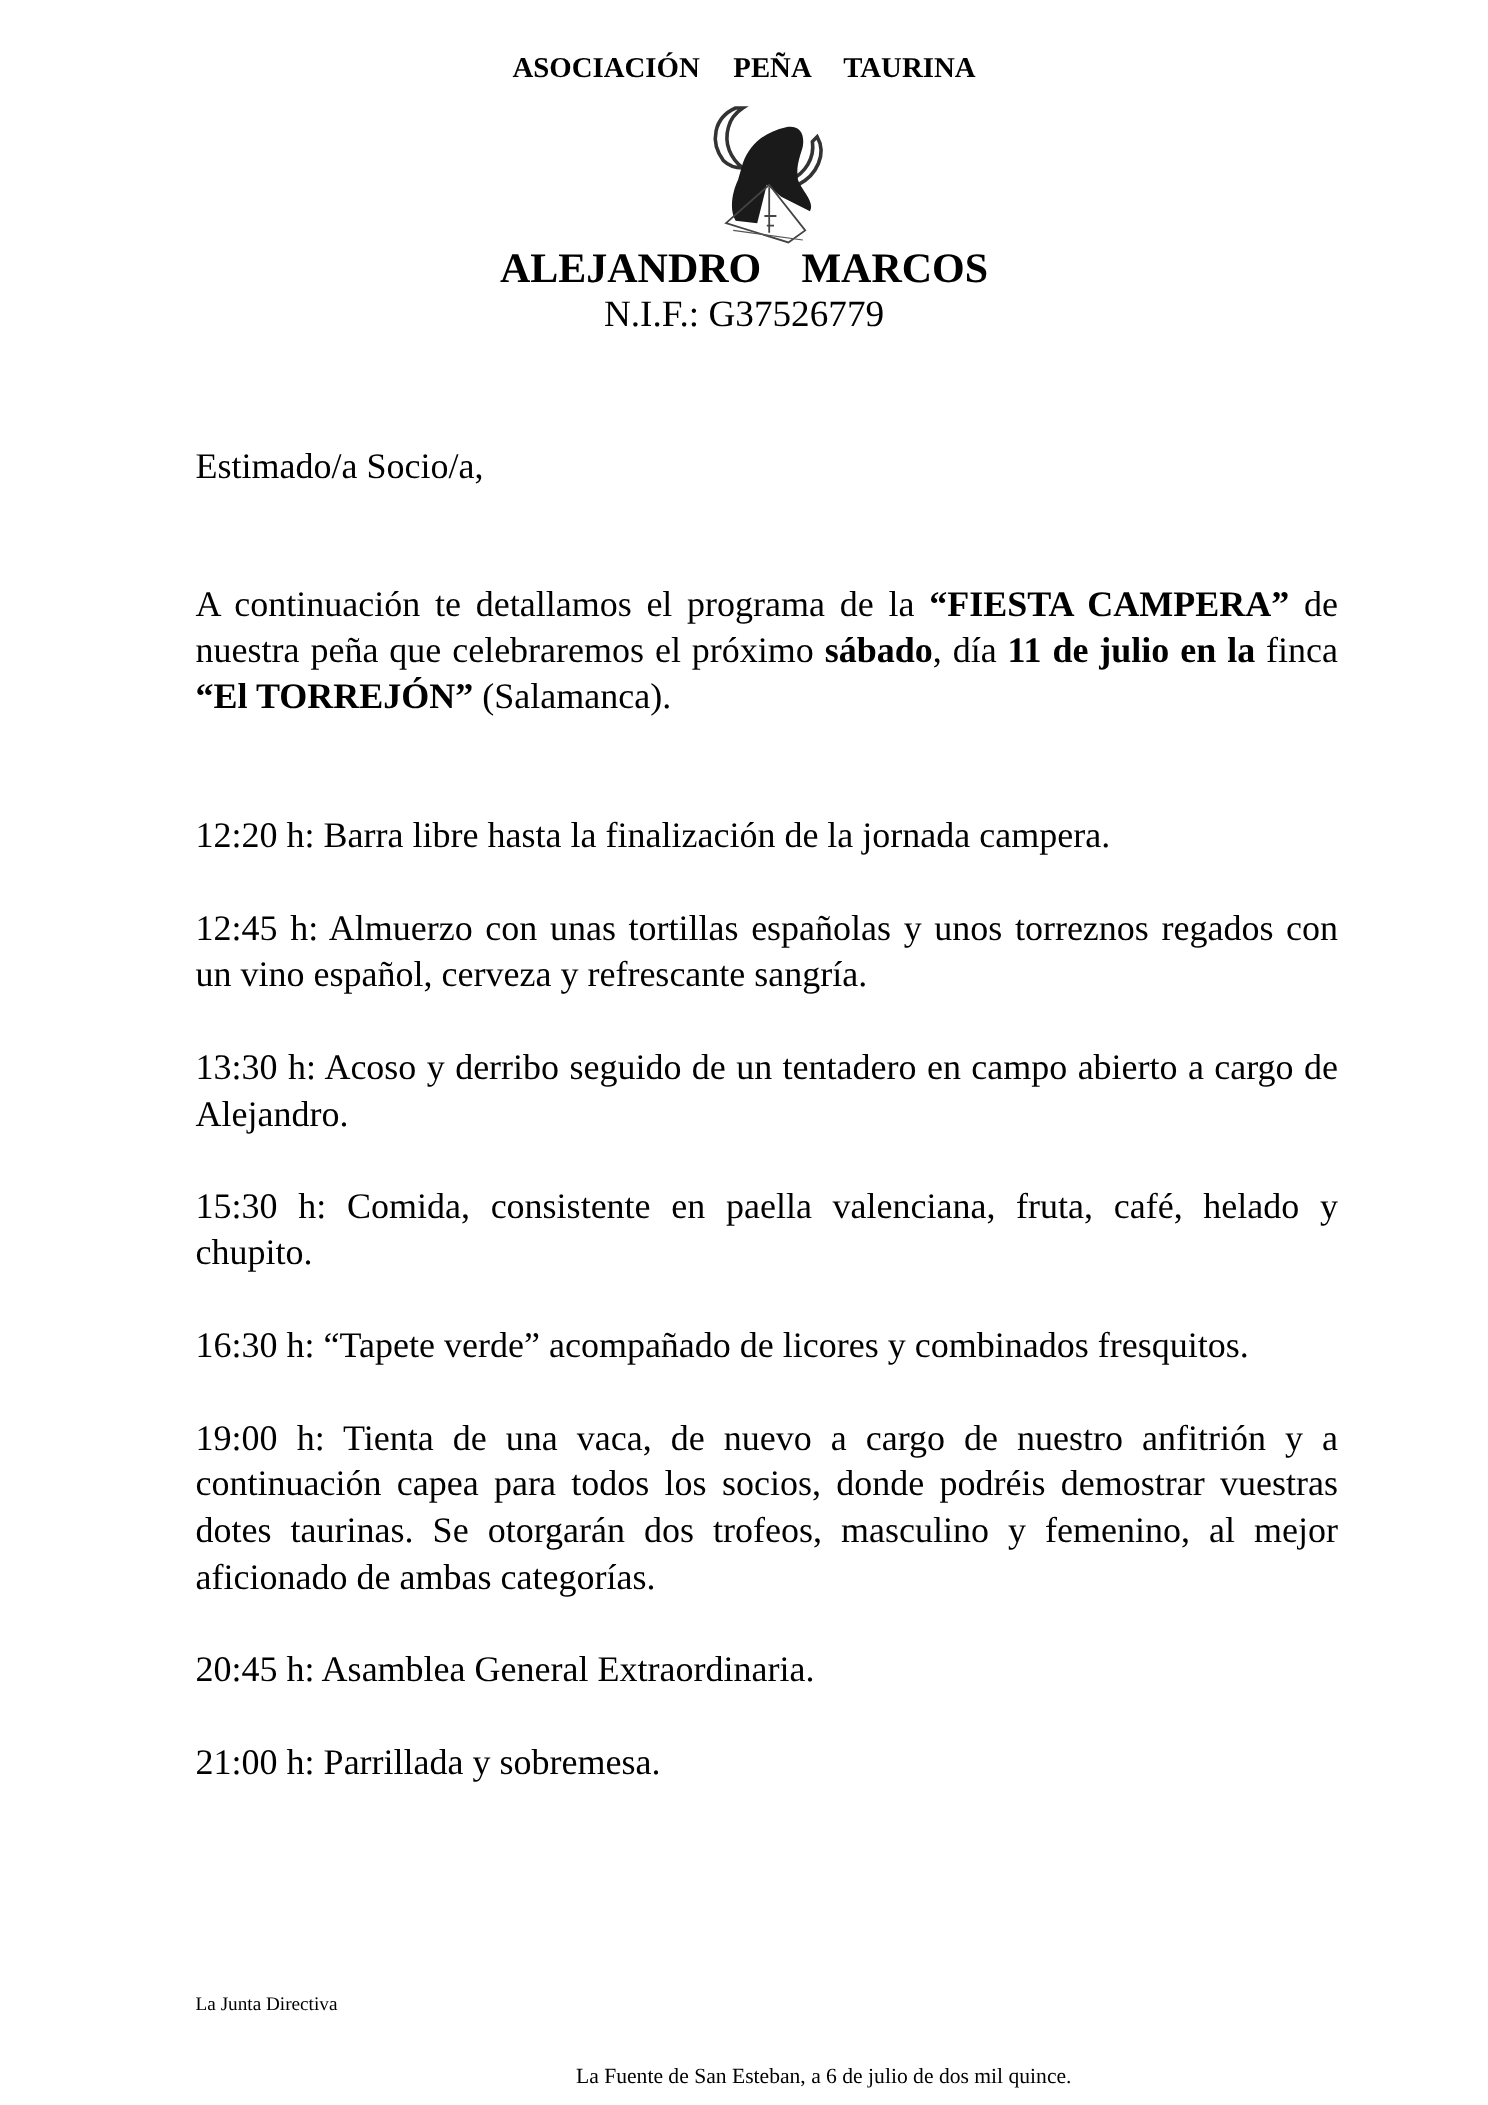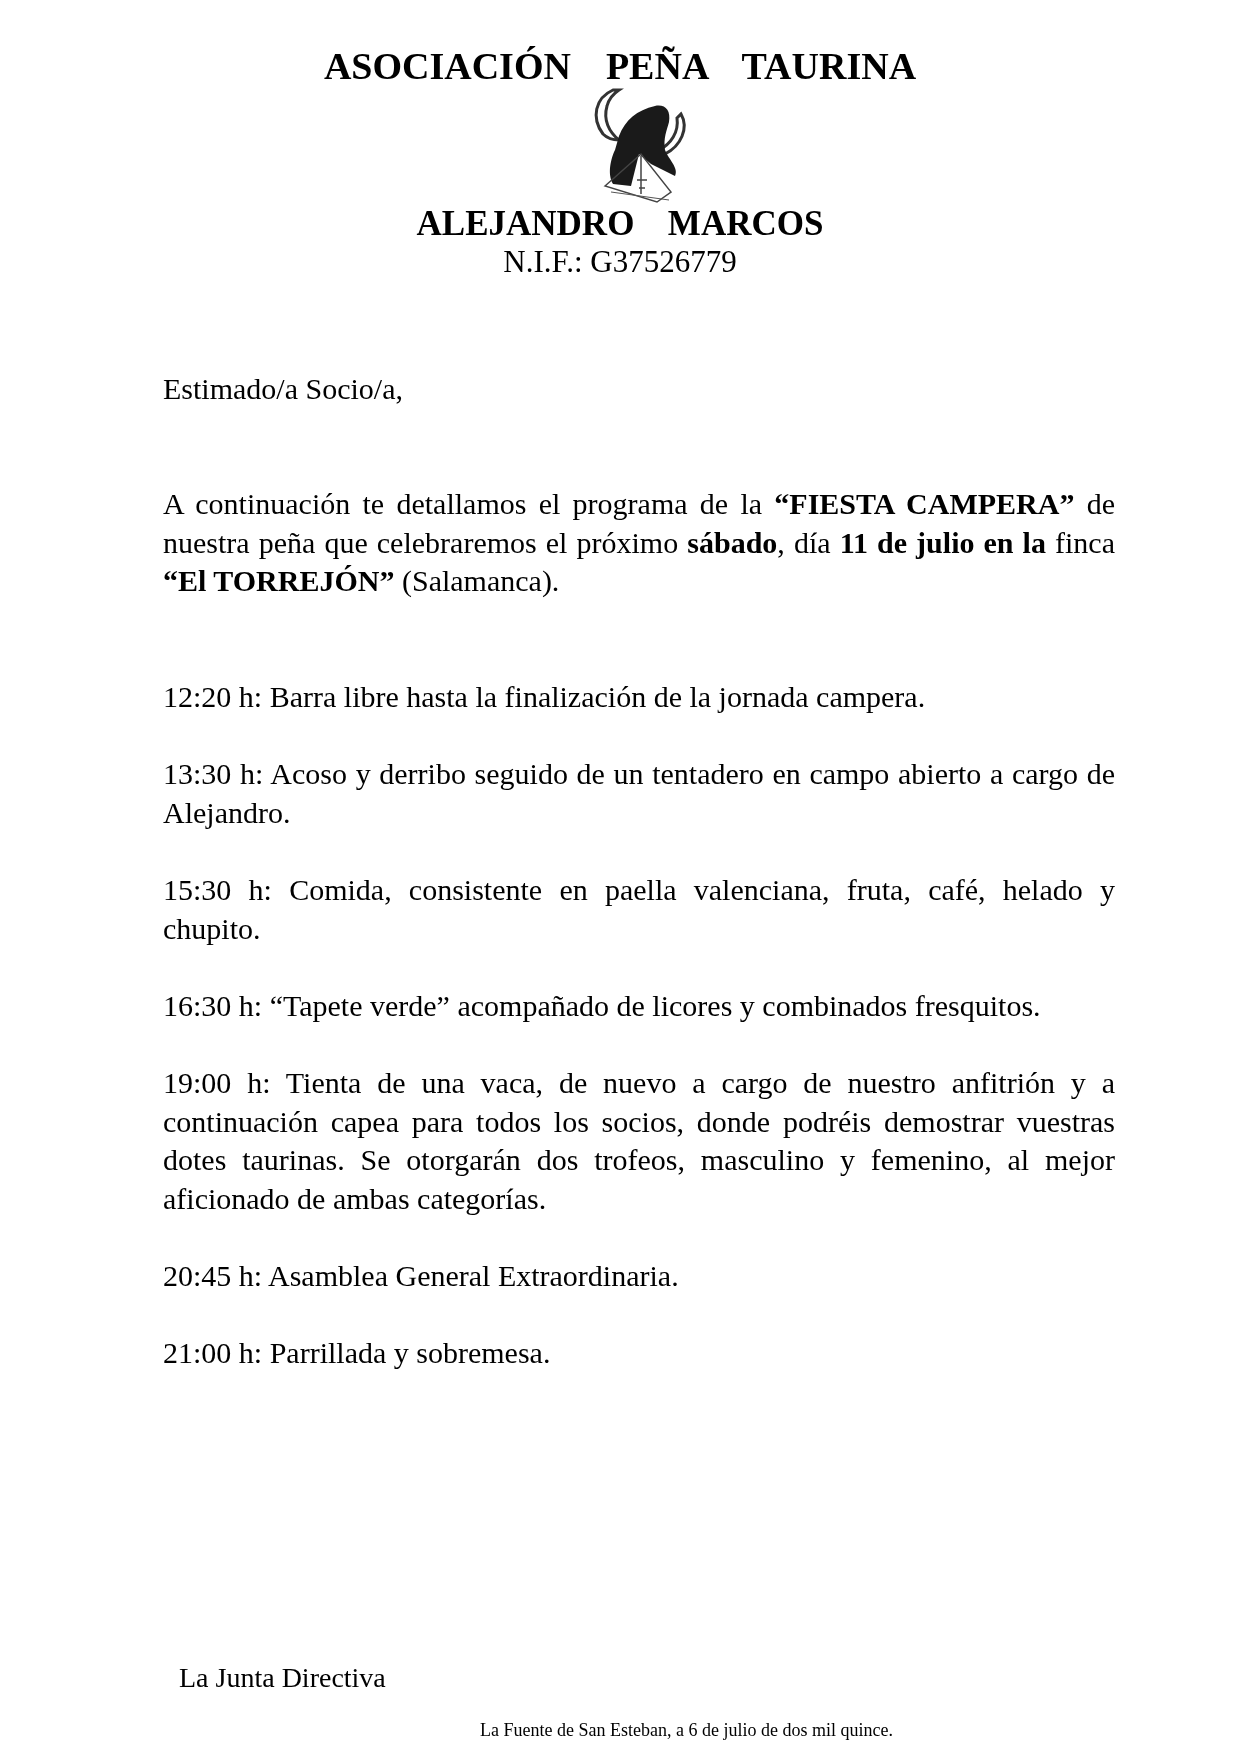--- a/index.html
+++ b/index.html
@@ -1,30 +1,30 @@
 <!DOCTYPE html>
 <html><head>
   <meta charset="utf-8">
   <style>
     html, body { margin: 0; padding: 0; background: #ffffff; }
     body { width: 1240px; height: 1754px; position: relative; overflow: hidden;
            font-family: "Liberation Serif", "DejaVu Serif", serif; color: #000; }
     .abs { position: absolute; }
     .center { left: 0; width: 1240px; text-align: center; }
-    .title { top: 44px; font-size: 38px; font-weight: bold; word-spacing: 8px; }
+    .title { top: 44px; font-size: 24px; font-weight: bold; word-spacing: 8px; }
     .logo { left: 585px; top: 84px; width: 112px; height: 125px; }
     .name { top: 204px; font-size: 35px; font-weight: bold; word-spacing: 8px; }
     .nif { top: 244px; font-size: 31px; }
     .body { left: 163px; width: 952px; font-size: 30px; line-height: 38.6px; }
     .just { text-align: justify; text-align-last: left; }
     .greet { top: 370px; }
     .intro { top: 485px; }
     .sched { top: 678px; }
     .sched p { margin: 0 0 38.6px 0; text-align: justify; text-align-last: left; }
-    .junta { left: 163px; top: 1662px; font-size: 28px; margin-left: 16px; }
+    .junta { left: 163px; top: 1662px; font-size: 16px; }
     .place { left: 480px; top: 1720px; font-size: 18px; }
     b { font-weight: bold; }
   </style>
 </head>
 <body>
 
 <div class="abs center title" style="white-space:pre;">ASOCIACIÓN  PEÑA  TAURINA</div>
 
 <div class="abs logo">
   <svg width="112" height="125" viewBox="0 0 112 125">
@@ -39,20 +39,21 @@
 
 <div class="abs center name" style="white-space:pre;">ALEJANDRO  MARCOS</div>
 <div class="abs center nif">N.I.F.: G37526779</div>
 
 <div class="abs body greet">Estimado/a Socio/a,</div>
 
 <div class="abs body just intro"><span>A continuación te detallamos el programa de la </span><b>“FIESTA CAMPERA”</b><span> de nuestra peña que celebraremos el próximo </span><b>sábado</b><span>, día </span><b>11 de julio en la</b><span> finca </span><b>“El TORREJÓN”</b><span> (Salamanca).</span></div>
 
 <div class="abs body sched">
   <p>12:20 h: Barra libre hasta la finalización de la jornada campera.</p>
+  <p>12:45 h: Almuerzo con unas tortillas españolas y unos torreznos regados con un vino español, cerveza y refrescante sangría.</p>
   <p>13:30 h: Acoso y derribo seguido de un tentadero en campo abierto a cargo de Alejandro.</p>
   <p>15:30 h: Comida, consistente en paella valenciana, fruta, café, helado y chupito.</p>
   <p>16:30 h: “Tapete verde” acompañado de licores y combinados fresquitos.</p>
   <p>19:00 h: Tienta de una vaca, de nuevo a cargo de nuestro anfitrión y a continuación capea para todos los socios, donde podréis demostrar vuestras dotes taurinas. Se otorgarán dos trofeos, masculino y femenino, al mejor aficionado de ambas categorías.</p>
   <p>20:45 h: Asamblea General Extraordinaria.</p>
   <p>21:00 h: Parrillada y sobremesa.</p>
 </div>
 
 <div class="abs junta">La Junta Directiva</div>
 <div class="abs place">La Fuente de San Esteban, a 6 de julio de dos mil quince.</div>

